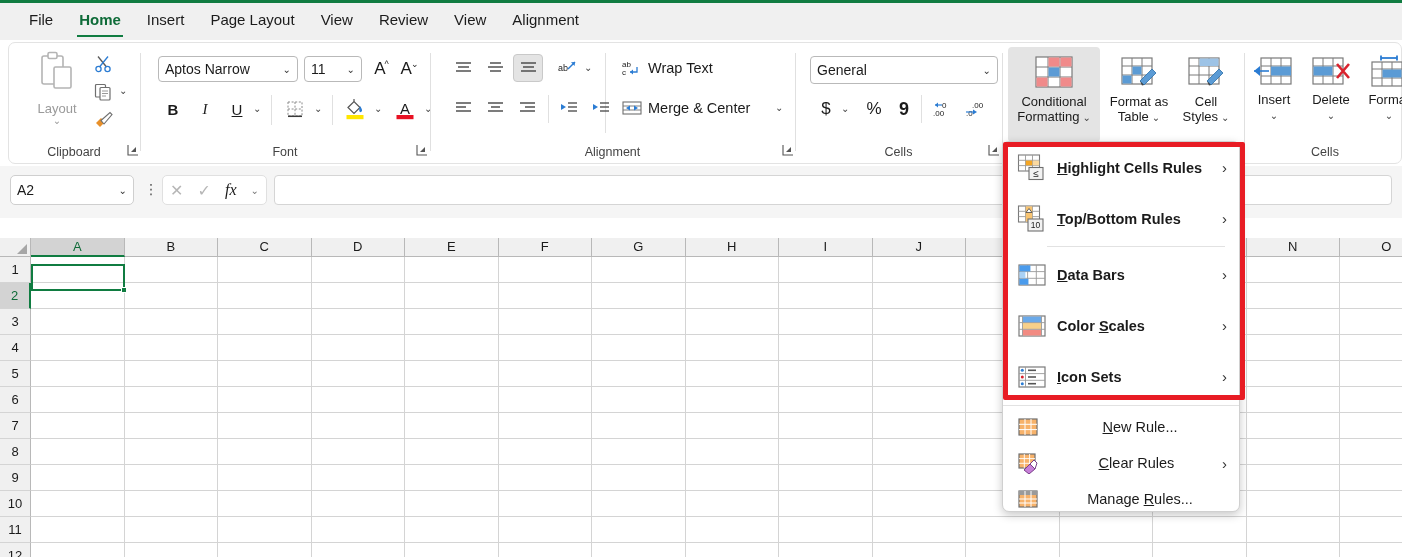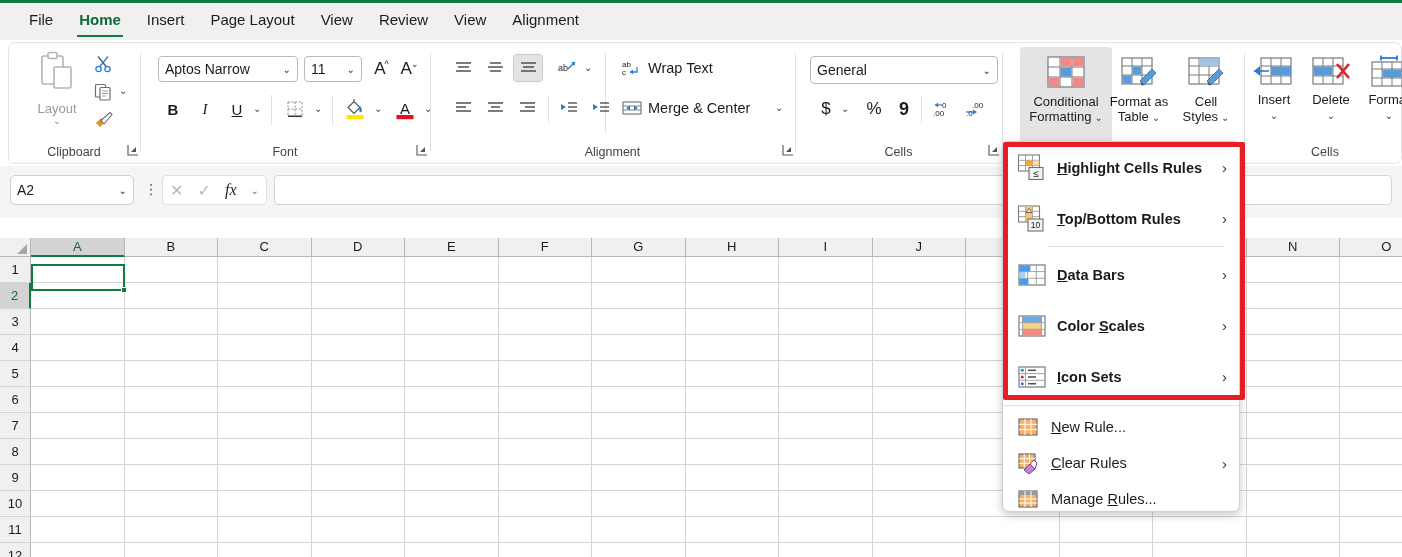--- a/index.html
+++ b/index.html
@@ -183,21 +183,21 @@
   .mitem {
     position: relative; display: flex; align-items: center;
     height: 51px; padding: 0 10px 0 14px; cursor: pointer;
   }
   .mitem .micon { width: 30px; height: 30px; flex: 0 0 30px; margin-right: 10px; }
   .mitem .mlabel { flex: 1; font-size: 14.5px; color: #1b1b1b; white-space: nowrap; }
   .mitem .marrow { font-size: 15px; color: #333; font-weight: 300; padding-right: 2px; }
   .mitem.bold .mlabel { font-weight: bold; }
   .mdiv { height: 1px; background: #e2e2e2; margin: 2px 14px 2px 44px; }
   .mdiv.full { margin: 3px 0; }
-  .mitem.small { height: 36px; }
+  .mitem.small { height: 36px; text-align: center; }
   .mitem.small .micon { width: 22px; height: 22px; flex: 0 0 22px; margin-right: 12px; }
   .u { text-decoration: underline; }
 
   
   .redbox {
     position: absolute; left: 1003px; top: 142px; width: 242px; height: 258px;
     border: 5px solid #e81c24; border-radius: 2px;
     z-index: 60; pointer-events: none;
   }
 </style>
@@ -487,21 +487,21 @@
         <div class="dialog-launcher" style="left:192px;">
           <svg width="12" height="12" viewBox="0 0 12 12">
             <path d="M1 1 L1 11 L11 11" fill="none" stroke="#555" stroke-width="1.1"></path>
             <path d="M4 8 L9 8 L9 3 Z" fill="#555"></path>
           </svg>
         </div>
       </div>
       <div class="rsep" style="left:993px;"></div>
 
       <div class="rgroup" style="left:994px; width:240px;">
-        <div class="bigbtn highlighted" style="left:5px; top:4px; width:92px; height:95px;margin-left:12px;">
+        <div class="bigbtn highlighted" style="left:5px; top:4px; width:92px; height:95px;">
           <svg width="42" height="36" viewBox="0 0 42 36" style="margin-top:8px">
             <rect x="3" y="2" width="36" height="30" fill="#fff" stroke="#7a7a7a" stroke-width="1.2"></rect>
             <line x1="15" y1="2" x2="15" y2="32" stroke="#7a7a7a" stroke-width="1"></line>
             <line x1="27" y1="2" x2="27" y2="32" stroke="#7a7a7a" stroke-width="1"></line>
             <line x1="3" y1="12" x2="39" y2="12" stroke="#7a7a7a" stroke-width="1"></line>
             <line x1="3" y1="22" x2="39" y2="22" stroke="#7a7a7a" stroke-width="1"></line>
             <rect x="15.5" y="2.5" width="11" height="9" fill="#f08a8a"></rect>
             <rect x="27.5" y="2.5" width="11" height="9" fill="#f08a8a"></rect>
             <rect x="15.5" y="12.5" width="11" height="9" fill="#5b9bd5"></rect>
             <rect x="3.5" y="22.5" width="11" height="9" fill="#f08a8a"></rect>

